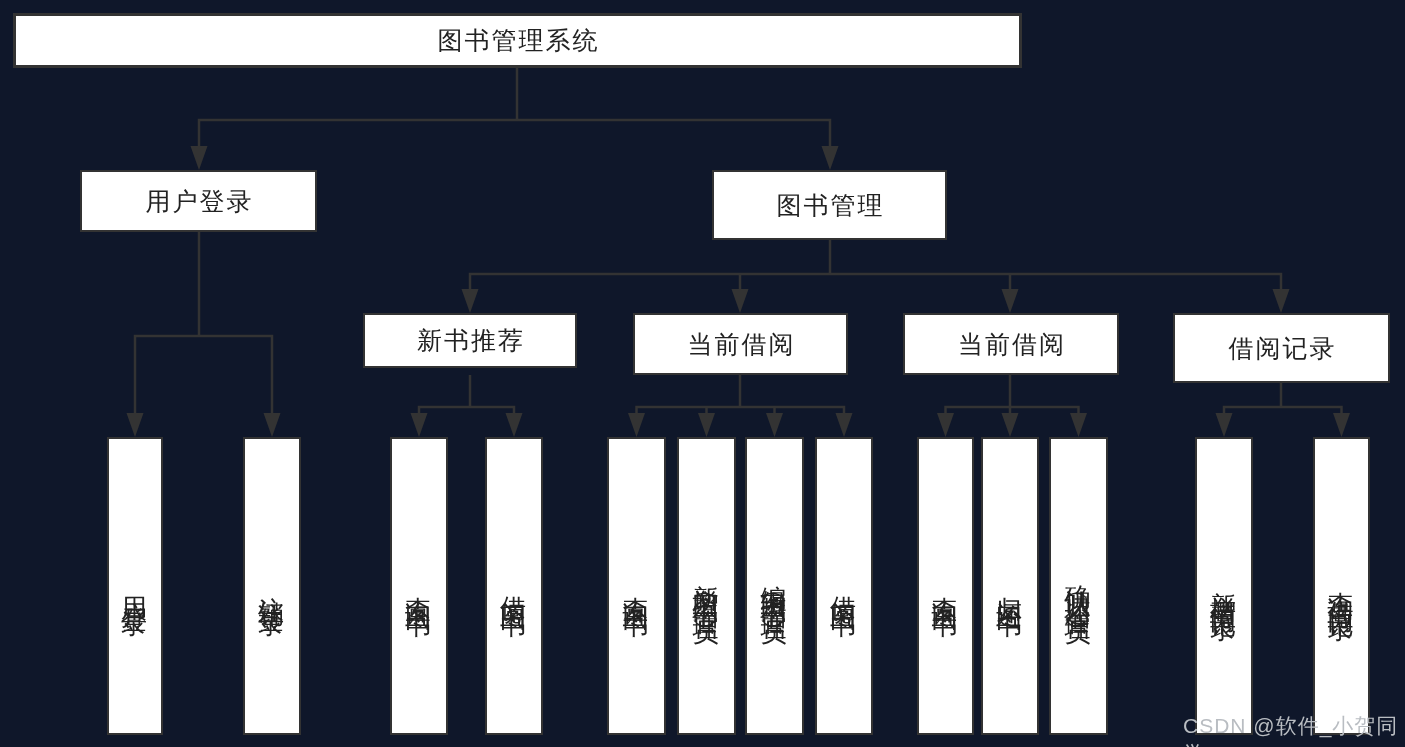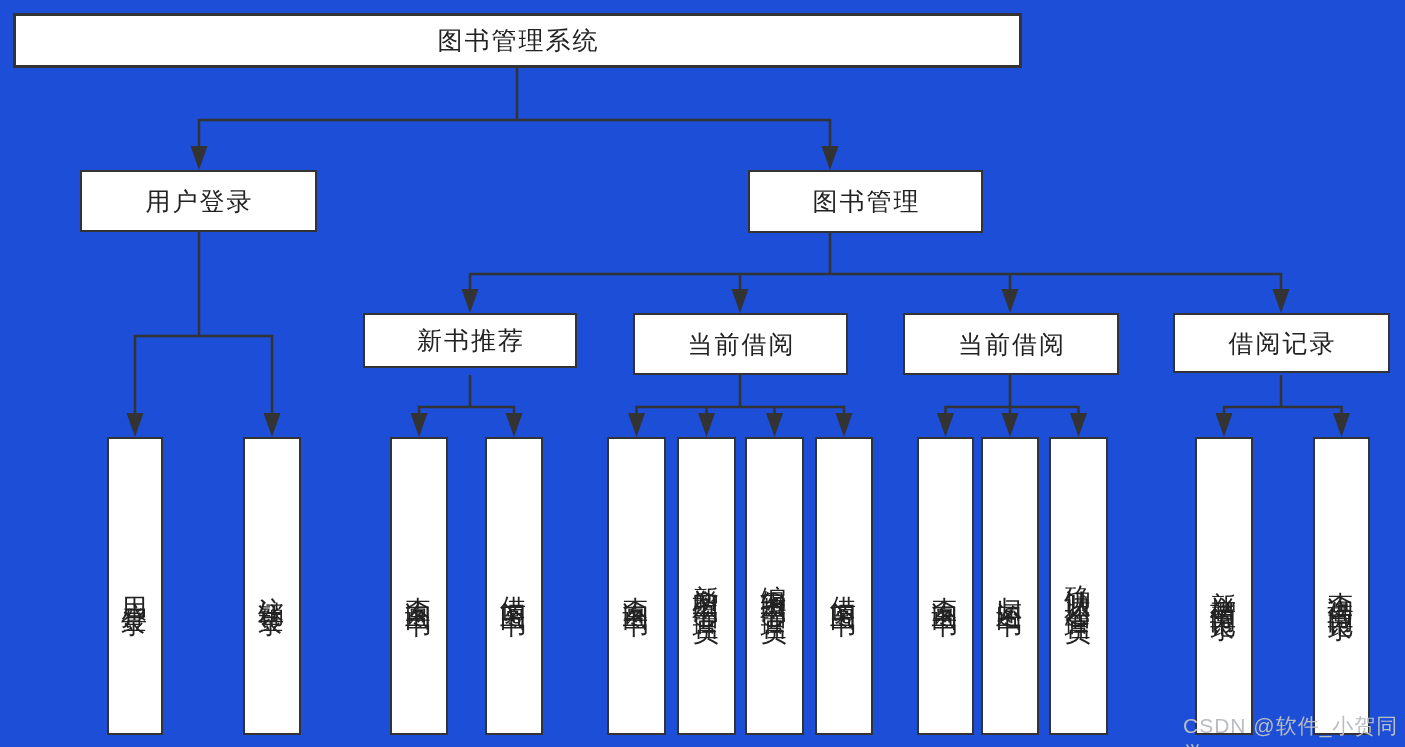--- a/index.html
+++ b/index.html
@@ -1,20 +1,20 @@
 <!DOCTYPE html>
 <html><head>
 <meta charset="utf-8">
 <style>
   html, body { margin: 0; padding: 0; background: #ffffff; }
   .canvas {
     position: relative;
     width: 1405px;
     height: 747px;
-    background: #1d4ed8;
+    background: #0f172a;
     font-family: "Liberation Sans", sans-serif;
     color: #222222;
     overflow: hidden;
   }
   svg.connectors {
     position: absolute;
     left: 0; top: 0;
     width: 1405px; height: 747px;
   }
   .node {
@@ -109,26 +109,26 @@
       <polygon points="1001.5,413 1018.5,413 1010,437"></polygon>
       <polygon points="1070,413 1087,413 1078.5,437"></polygon>
       <polygon points="1215.5,413 1232.5,413 1224,437"></polygon>
       <polygon points="1333,413 1350,413 1341.5,437"></polygon>
     </g>
   </svg>
 
   <div class="node root h" style="left:13px; top:13px; width:1009px; height:55px;">图书管理系统</div>
 
   <div class="node h" style="left:80px; top:170px; width:237px; height:62px;">用户登录</div>
-  <div class="node h" style="left:748px; top:170px; width:235px; height:63px;">图书管理</div>
+  <div class="node h" style="left:712px; top:170px; width:235px; height:70px;">图书管理</div>
 
   <div class="node h" style="left:363px; top:313px; width:214px; height:55px;">新书推荐</div>
   <div class="node h" style="left:633px; top:313px; width:215px; height:62px;">当前借阅</div>
   <div class="node h" style="left:903px; top:313px; width:216px; height:62px;">当前借阅</div>
-  <div class="node h" style="left:1173px; top:313px; width:217px; height:60px;">借阅记录</div>
+  <div class="node h" style="left:1173px; top:313px; width:217px; height:70px;">借阅记录</div>
 
   <div class="node v" style="left:107px; top:437px; width:56px; height:298px;">用户登录</div>
   <div class="node v" style="left:243px; top:437px; width:58px; height:298px;">注销登录</div>
 
   <div class="node v" style="left:390px; top:437px; width:58px; height:298px;">查询图书</div>
   <div class="node v" style="left:485px; top:437px; width:58px; height:298px;">借阅图书</div>
 
   <div class="node v" style="left:607px; top:437px; width:59px; height:298px;">查询图书</div>
   <div class="node v" style="left:677px; top:437px; width:59px; height:298px;">新增图书（管理员）</div>
   <div class="node v" style="left:745px; top:437px; width:59px; height:298px;">编辑图书（管理员）</div>

